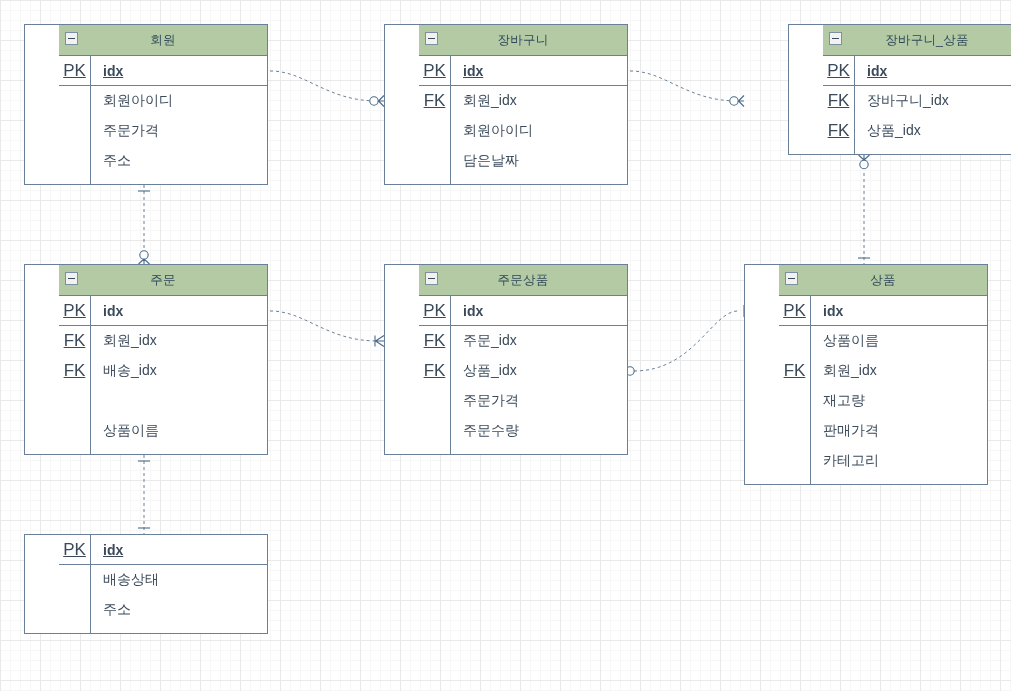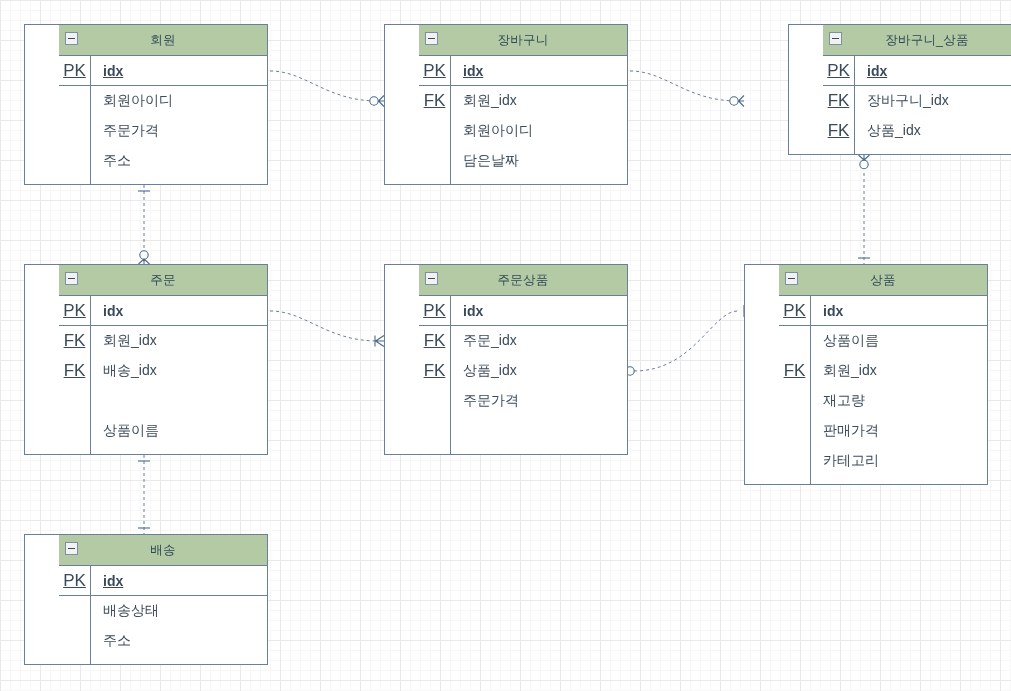--- a/index.html
+++ b/index.html
@@ -331,20 +331,21 @@
           <div class="ent-row">
             <div class="key-cell">FK</div>
             <div class="attr-cell">상품_idx</div>
           </div>
           <div class="ent-row">
             <div class="key-cell"></div>
             <div class="attr-cell">주문가격</div>
           </div>
           <div class="ent-row">
             <div class="key-cell"></div>
+            <div class="attr-cell">주문수량</div>
           </div>
           <div class="ent-row" style="height: 8px;">
             <div class="key-cell"></div>
             <div class="attr-cell"></div>
           </div>
         </div>
       </div>
       <div class="entity" style="left: 744px; top: 264px;">
         <div class="ent-header">
           <div class="collapse-box">
@@ -377,26 +378,20 @@
             <div class="key-cell"></div>
             <div class="attr-cell">카테고리</div>
           </div>
           <div class="ent-row" style="height: 8px;">
             <div class="key-cell"></div>
             <div class="attr-cell"></div>
           </div>
         </div>
       </div>
       <div class="entity" style="left: 24px; top: 534px;">
-        <div class="ent-header">
-          <div class="collapse-box">
-            <i></i>
-          </div>
-          <div class="ent-title">배송</div>
-        </div>
         <div>
           <div class="ent-row pk-row">
             <div class="key-cell">PK</div>
             <div class="attr-cell pk-name">idx</div>
           </div>
           <div class="ent-row">
             <div class="key-cell"></div>
             <div class="attr-cell">배송상태</div>
           </div>
           <div class="ent-row">

